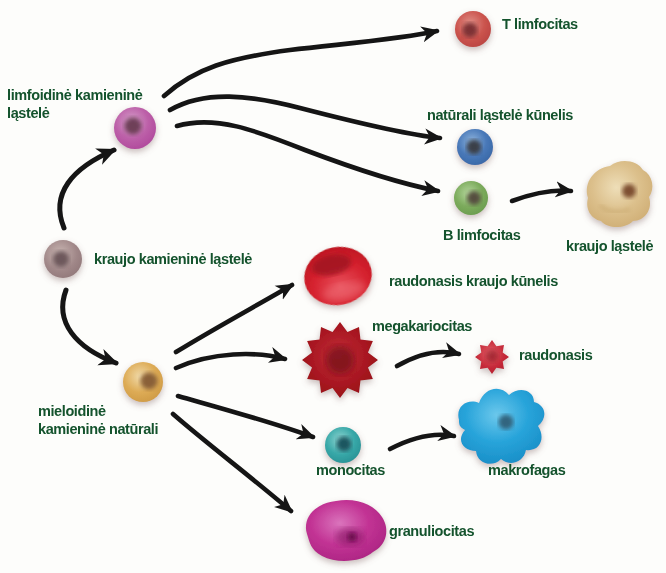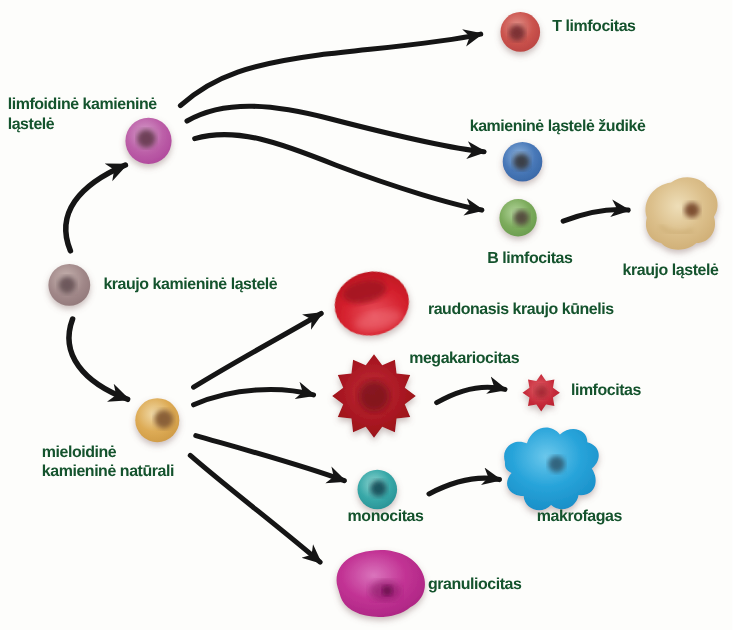--- a/index.html
+++ b/index.html
@@ -194,23 +194,23 @@
       <circle cx="352" cy="537" r="4.5" fill="#6d1150" filter="url(#blur1)"></circle>
     </g>
   </svg>
 
   <div class="lbl" style="left:7px;top:86px;">limfoidinė kamieninė
 ląstelė</div>
   <div class="lbl" style="left:94px;top:250px;">kraujo kamieninė ląstelė</div>
   <div class="lbl" style="left:38px;top:402px;">mieloidinė
 kamieninė natūrali</div>
   <div class="lbl" style="left:502px;top:15px;">T limfocitas</div>
-  <div class="lbl" style="left:427px;top:106px;">kamieninė ląstelė žudikė</div>
+  <div class="lbl" style="left:427px;top:106px;">natūrali ląstelė kūnelis</div>
   <div class="lbl" style="left:443px;top:226px;">B limfocitas</div>
   <div class="lbl" style="left:566px;top:237px;">kraujo ląstelė</div>
   <div class="lbl" style="left:389px;top:272px;">raudonasis kraujo kūnelis</div>
   <div class="lbl" style="left:372px;top:317px;">megakariocitas</div>
-  <div class="lbl" style="left:519px;top:346px;">limfocitas</div>
+  <div class="lbl" style="left:519px;top:346px;">raudonasis</div>
   <div class="lbl" style="left:316px;top:461px;">monocitas</div>
   <div class="lbl" style="left:488px;top:461px;">makrofagas</div>
   <div class="lbl" style="left:389px;top:522px;">granuliocitas</div>
 
 </div>
 
 </body></html>

